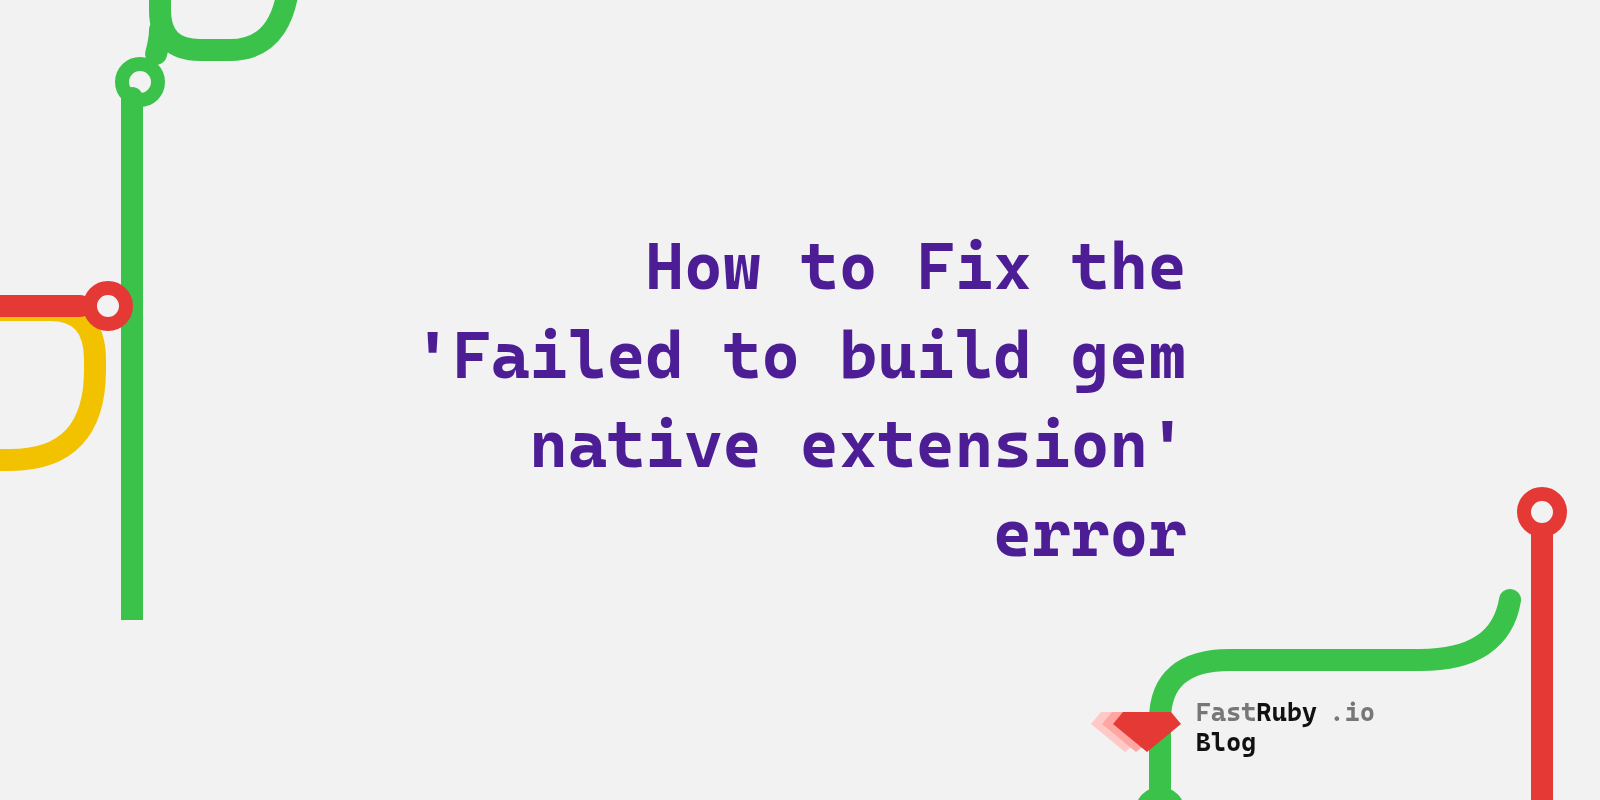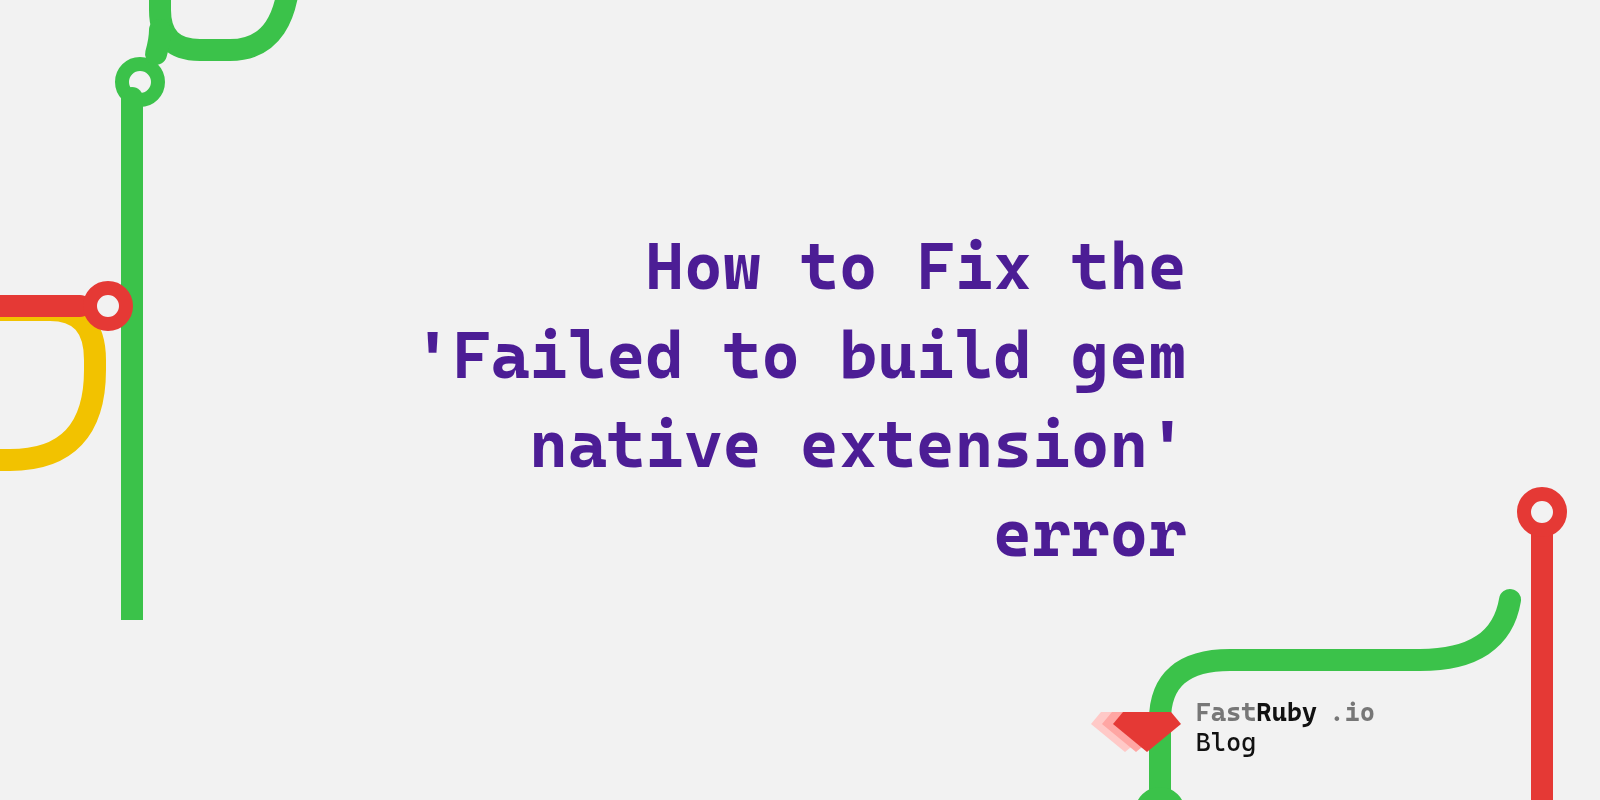--- a/index.html
+++ b/index.html
@@ -42,21 +42,21 @@
   .gem { position: relative; width: 72px; height: 56px; }
   .gem .shadow { position: absolute; top: 0; left: 0; width: 72px; height: 56px; }
   .brand-text {
     font-family: ui-monospace, "SF Mono", "Cascadia Code", Menlo, Consolas, "Liberation Mono", monospace;
     line-height: 1.15;
   }
   .brand-line1 { font-size: 26px; display: flex; gap: 0; }
   .brand-line1 .fast { color: #777; font-weight: 700; }
   .brand-line1 .ruby { color: #111; font-weight: 700; }
   .brand-line1 .io   { color: #777; font-weight: 700; margin-left: 12px; }
-  .brand-line2 { font-size: 26px; font-weight: 400; color: #111; }
+  .brand-line2 { font-size: 26px; font-weight: 700; color: #111; }
 
   
   .deco.top-left { top: -20px; left: -20px; }
   
   .deco.bottom-right { bottom: -20px; right: 0; }
 </style>
 </head>
 <body>
 
 <div class="deco top-left">

